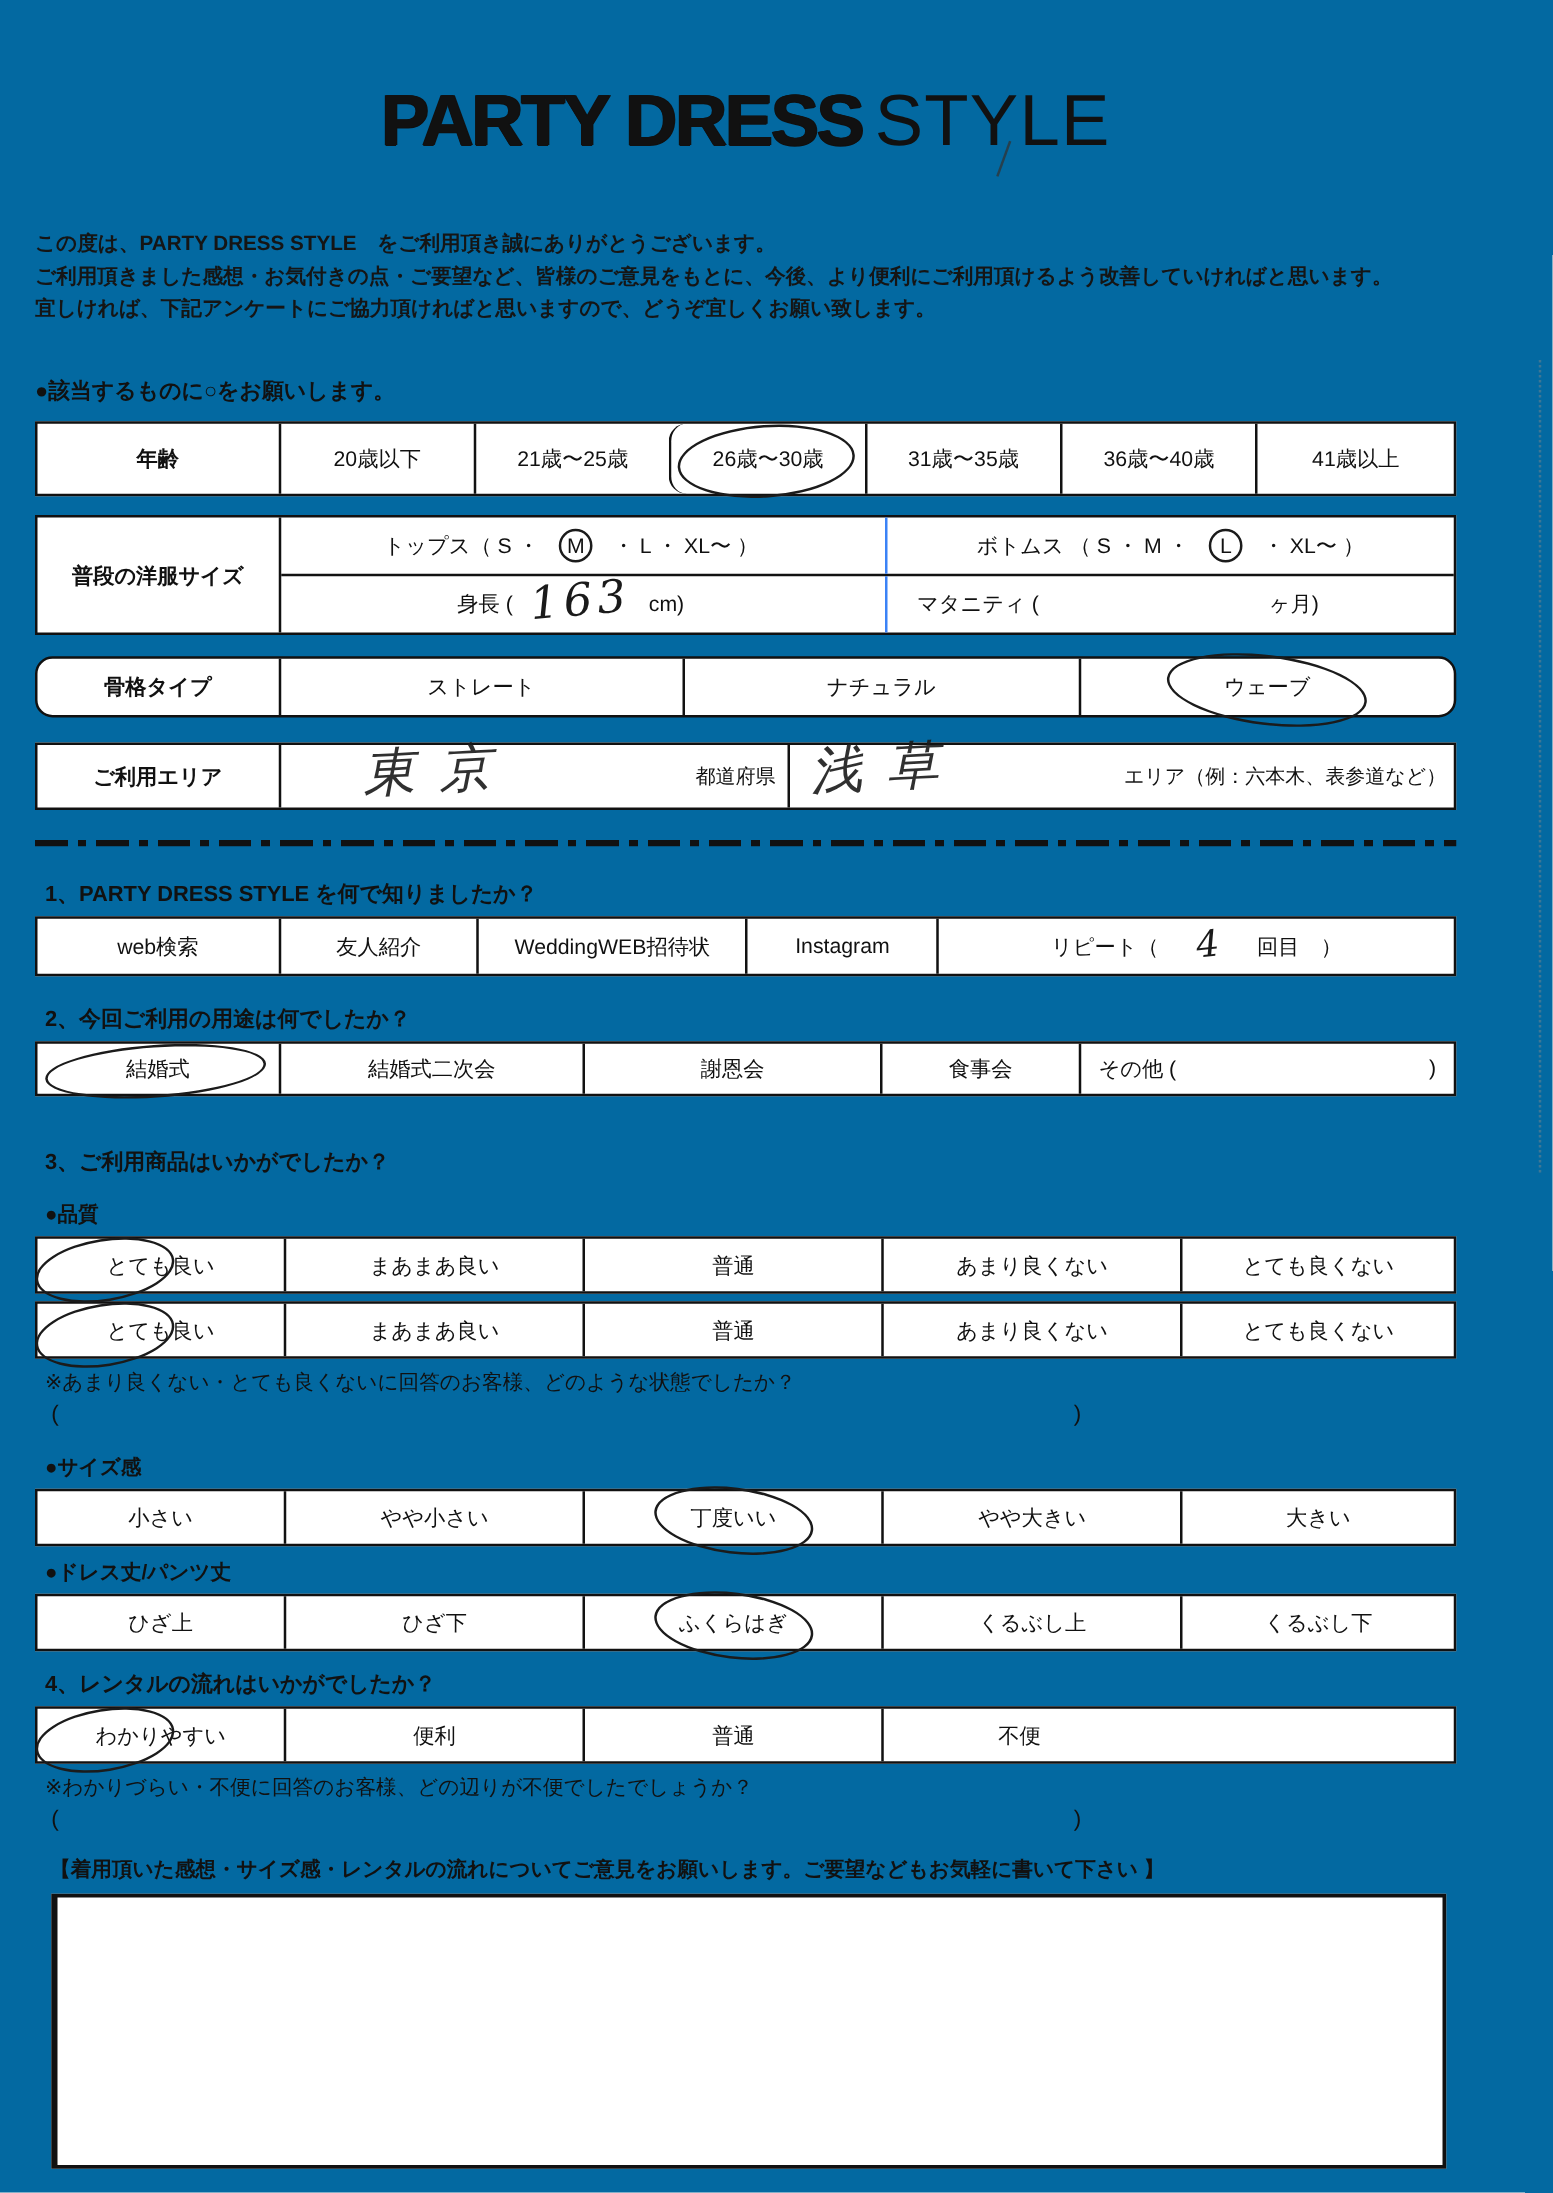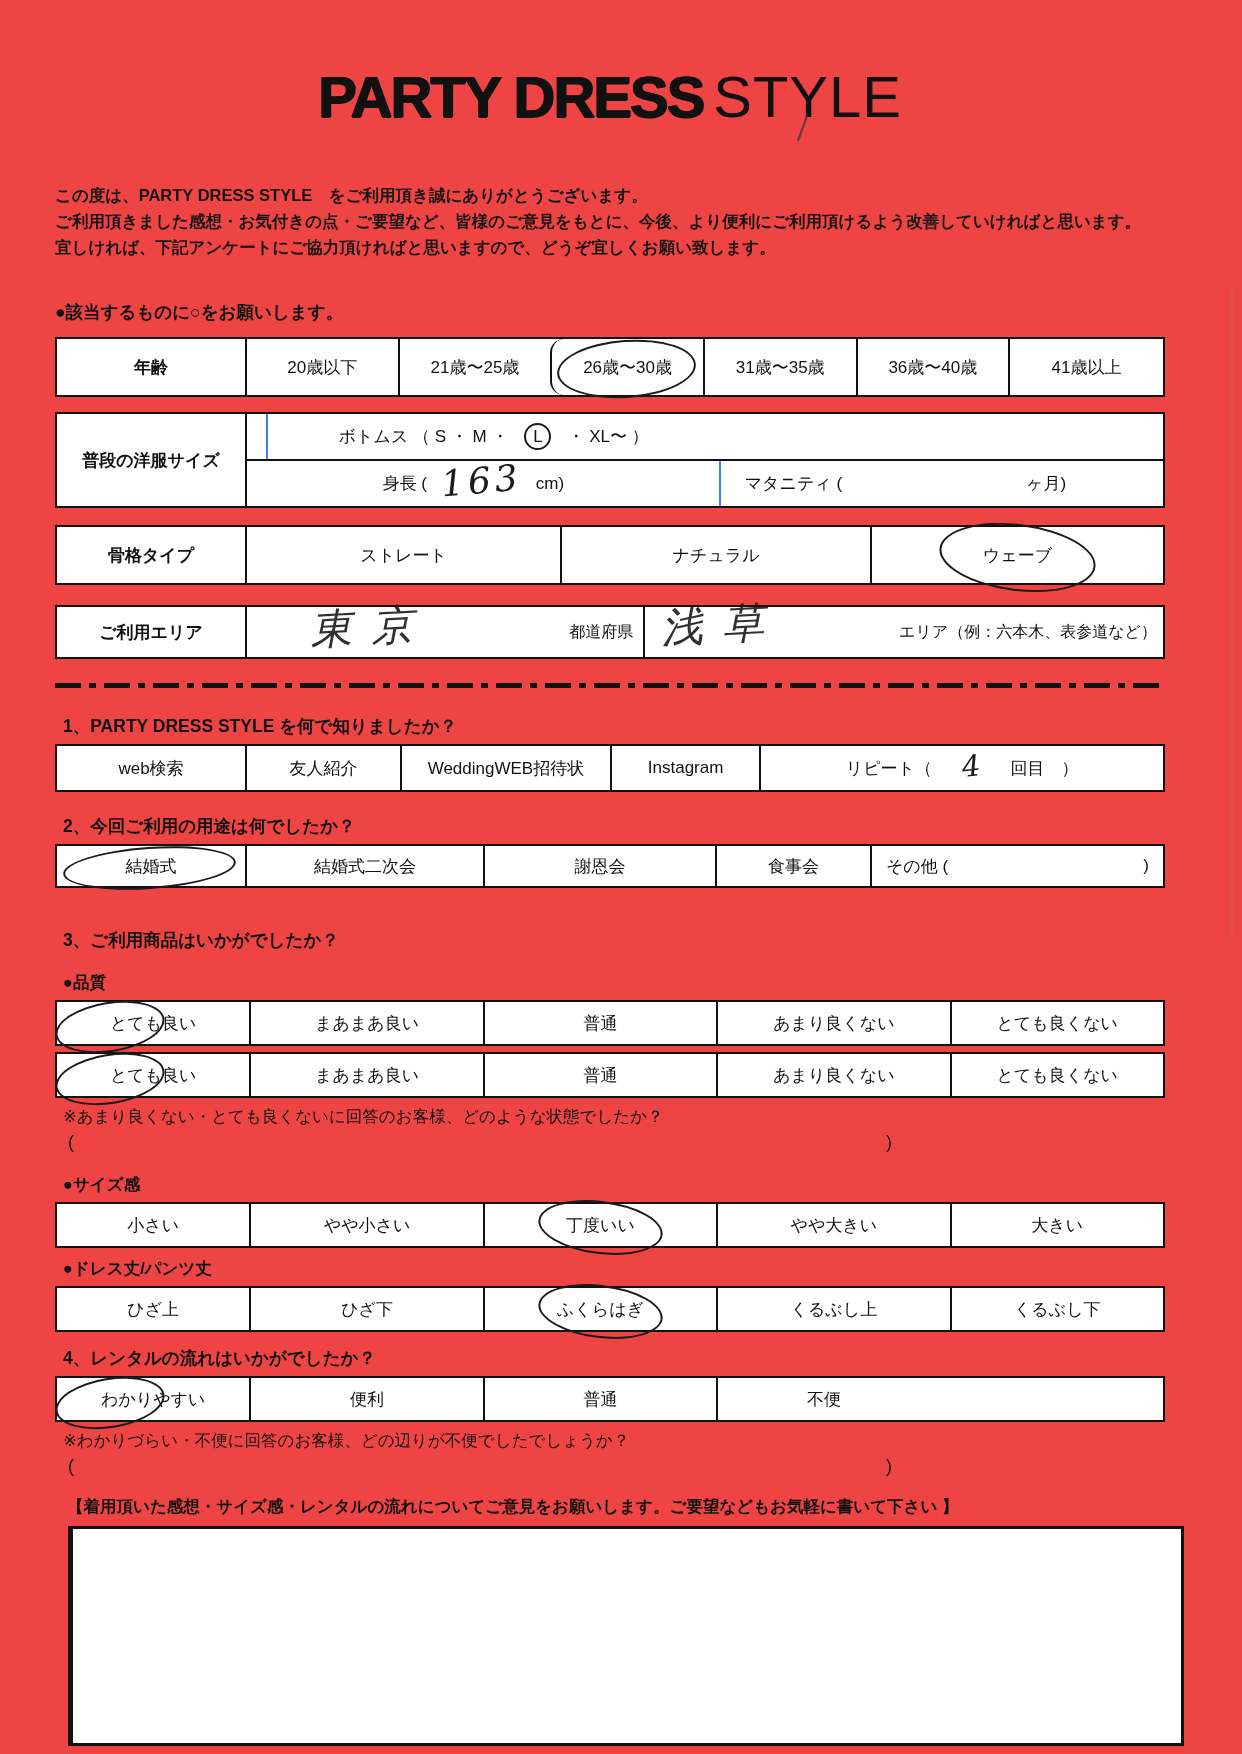--- a/index.html
+++ b/index.html
@@ -1,21 +1,21 @@
 <!DOCTYPE html>
 <html><head>
 <meta charset="utf-8">
 <style>
   * { box-sizing: border-box; margin: 0; padding: 0; }
   html,body { background:#e8e8e8; }
   .sheet {
     width:1242px; height:1754px; margin:0 auto; position:relative;
-    background:#ef4444; color:#111;
+    background:#0369a1; color:#111;
     font-family:"Liberation Sans","DejaVu Sans",sans-serif;
-    padding:66px 77px 0 55px; overflow:hidden;
+    padding:66px 77px 0 28px; overflow:hidden;
   }
   
   .title { text-align:center; font-size:58px; line-height:62px; height:62px; white-space:nowrap; }
   .title-bold { font-weight:700; letter-spacing:-2px;
     text-shadow:1px 0 0 currentColor,-0.6px 0 0 currentColor,0 0.6px 0 currentColor; }
   .title-light { font-weight:400; letter-spacing:1px; margin-left:10px; }
   .scan-tick { position:absolute; left:802px; top:112px; width:2px; height:30px;
     background:#333; transform:rotate(20deg); opacity:.75; }
   .scan-edge { position:absolute; right:9px; top:288px; height:650px; width:0;
     border-right:2px dotted #888; opacity:.45; }
@@ -27,21 +27,21 @@
   .sub-label   { font-weight:700; font-size:16.5px; margin-left:8px; }
   
   .table { display:flex; border:2.5px solid #111; margin-top:13px; background:#fff; }
   .cell  { border-left:2px solid #111; display:flex; align-items:center; justify-content:center;
            font-size:17px; position:relative; text-align:center; padding:0 4px; }
   .cell:first-child { border-left:none; }
   .hcell { font-weight:700; }
   .composite { gap:30px; }
   .split { justify-content:space-between; padding:0 14px; text-align:left; }
   .t-age   { height:60px; }
-  .t-frame { height:60px; margin-top:17px; }
+  .t-frame { height:49px; margin-top:17px;border-radius:14px; }
   .t-area  { height:54px; margin-top:20px; }
   .t-q1    { height:48px; margin-top:6px; }
   .t-q2    { height:44px; margin-top:6px; }
   .t-opt5  { height:46px; margin-top:6px; }
   
   .t-size { height:96px; margin-top:15px; }
   .size-hcell { width:17%; }
   .size-right { width:83%; display:flex; flex-direction:column; border-left:2px solid #111; }
   .size-row { flex:1; display:flex; }
   .size-row + .size-row { border-top:2px solid #111; }
@@ -116,20 +116,25 @@
       <div class="cell circled v-wide" style="width: 13.8%; border-radius: 14px;">26歳〜30歳</div>
       <div class="cell" style="width: 13.8%;">31歳〜35歳</div>
       <div class="cell" style="width: 13.8%;">36歳〜40歳</div>
       <div class="cell" style="width: 14%;">41歳以上</div>
     </div>
 
   <div class="table t-size">
     <div class="cell hcell size-hcell">普段の洋服サイズ</div>
     <div class="size-right">
       <div class="size-row">
+        <div class="size-cell size-cell-l">
+          <span>トップス（ S ・</span>
+          <span class="circle-letter">M</span>
+          <span>・ L ・ XL〜 ）</span>
+        </div>
         <div class="size-cell size-cell-r">
           <span>ボトムス （ S ・ M ・</span>
           <span class="circle-letter">L</span>
           <span>・ XL〜 ）</span>
         </div>
       </div>
       <div class="size-row">
         <div class="size-cell size-cell-l">
           <span>身長 (</span>
           <span class="hw hw-163">163</span>

